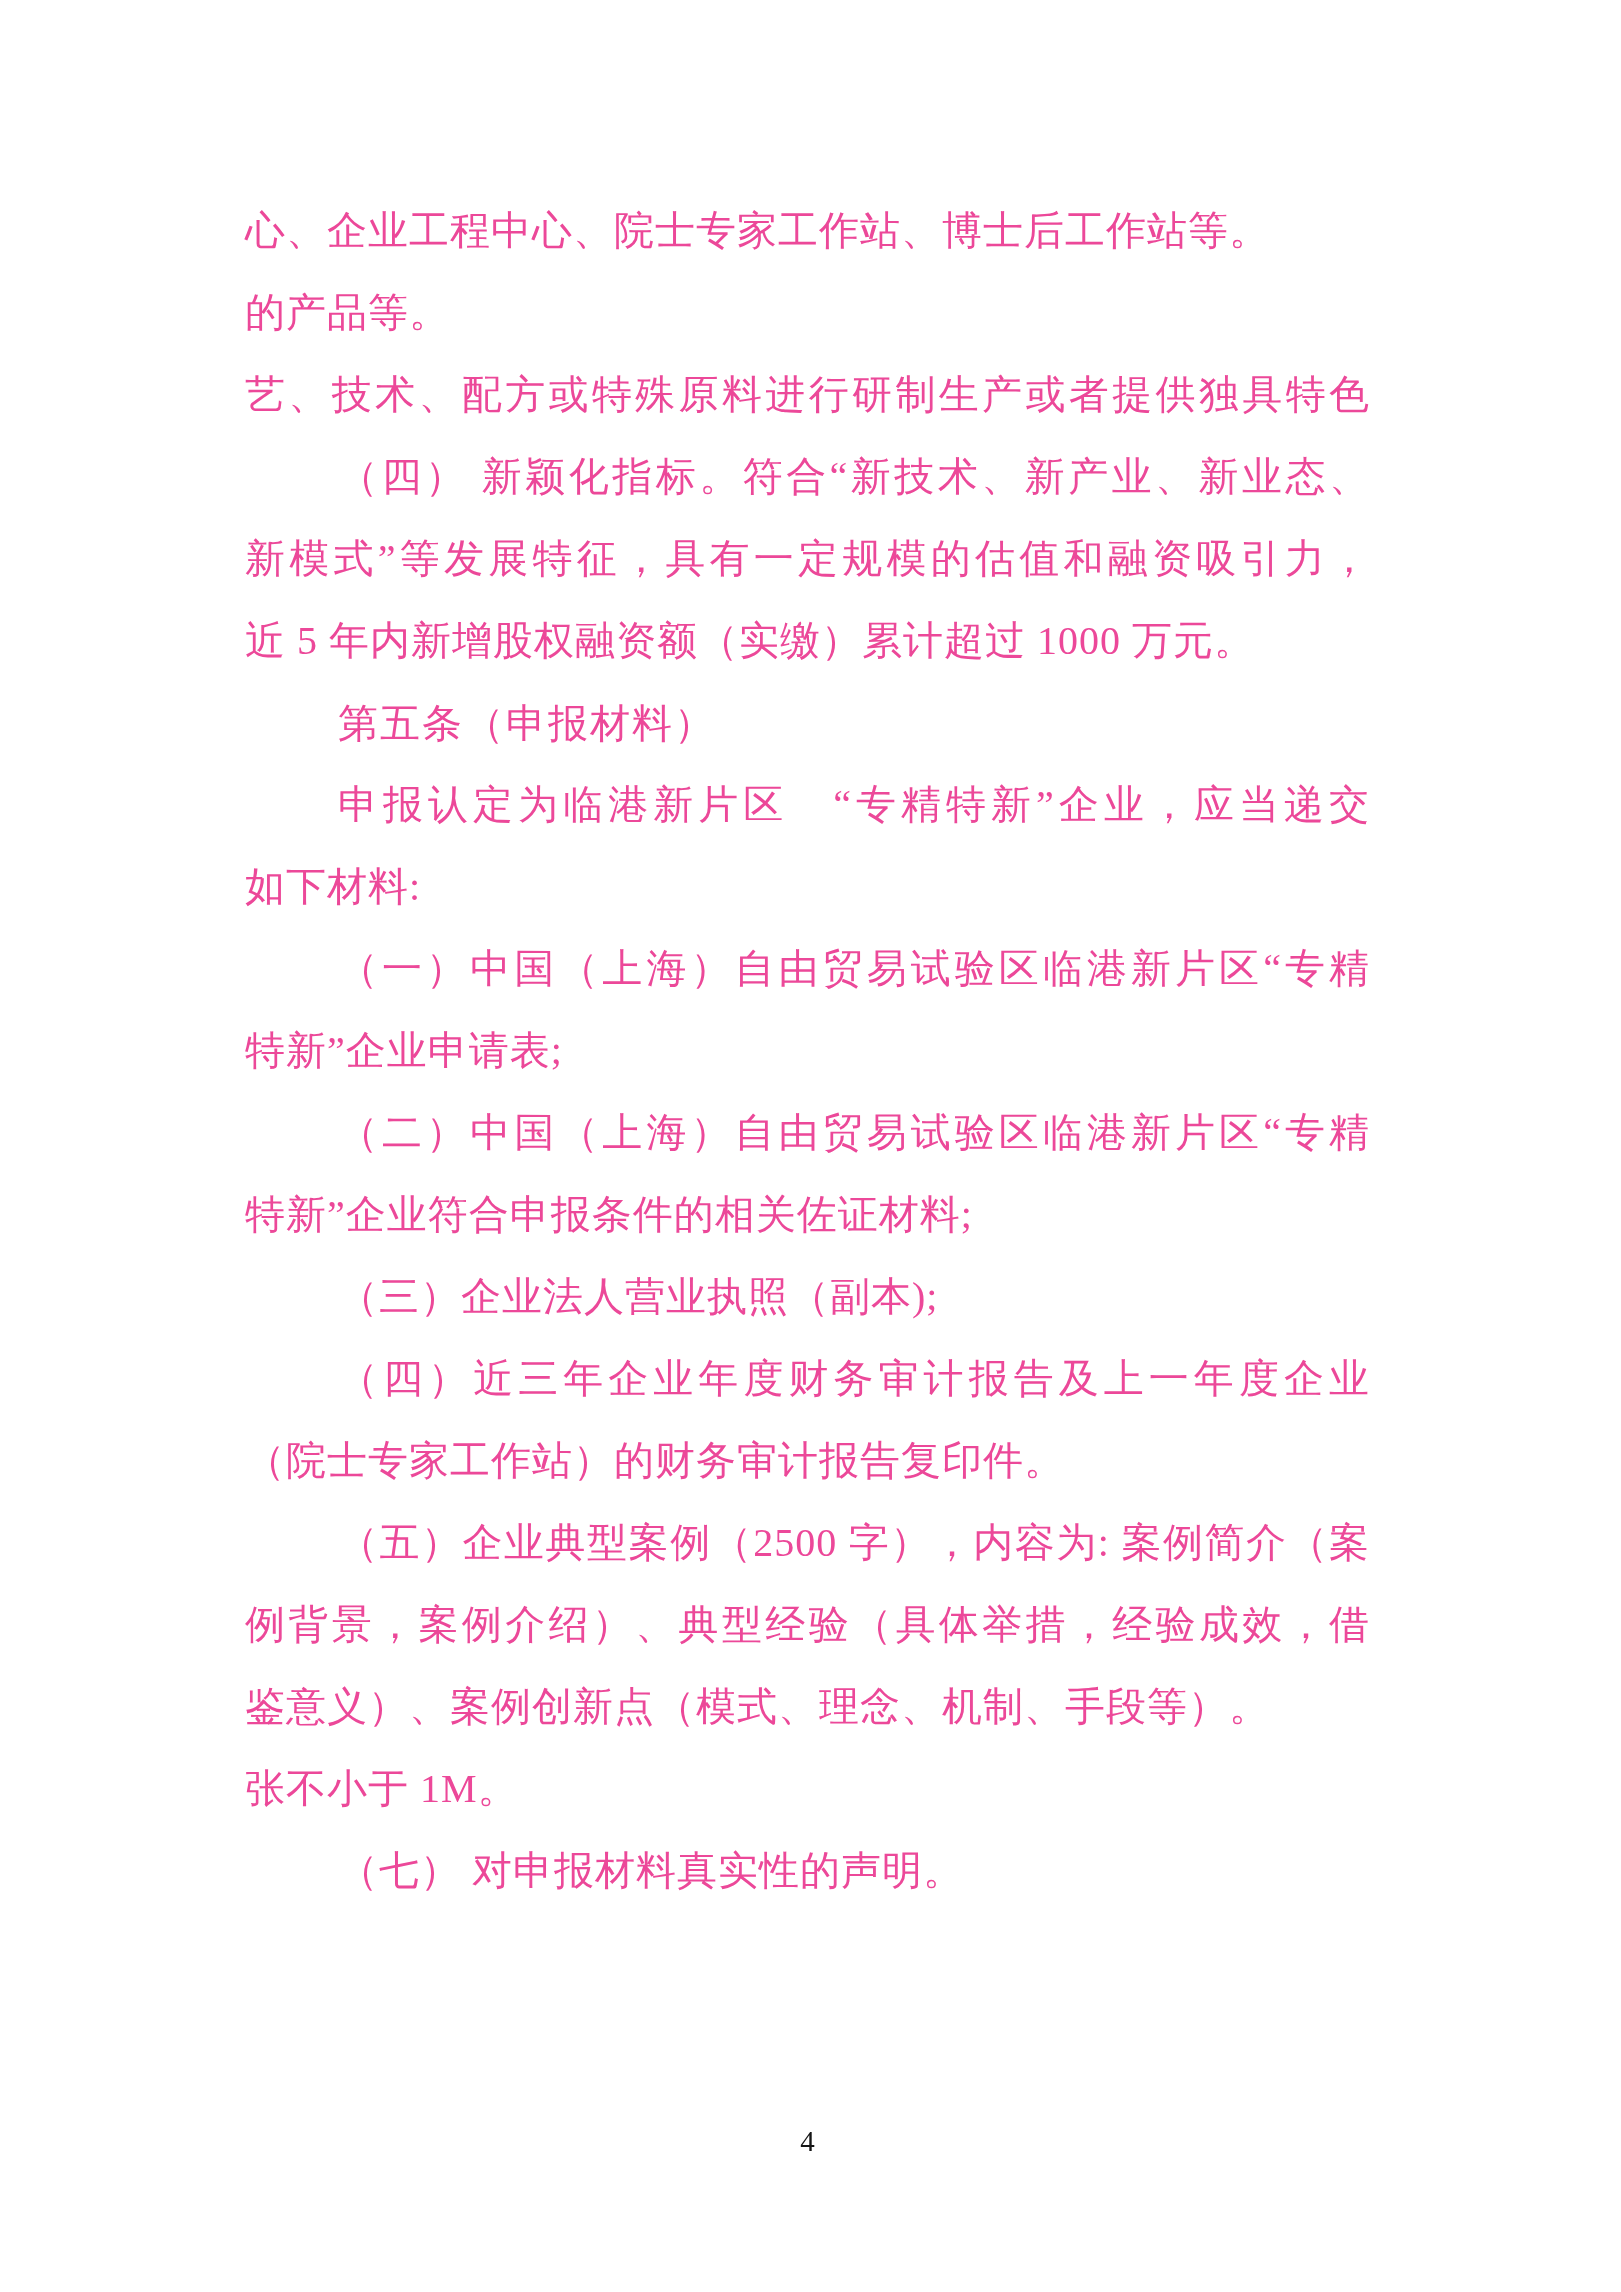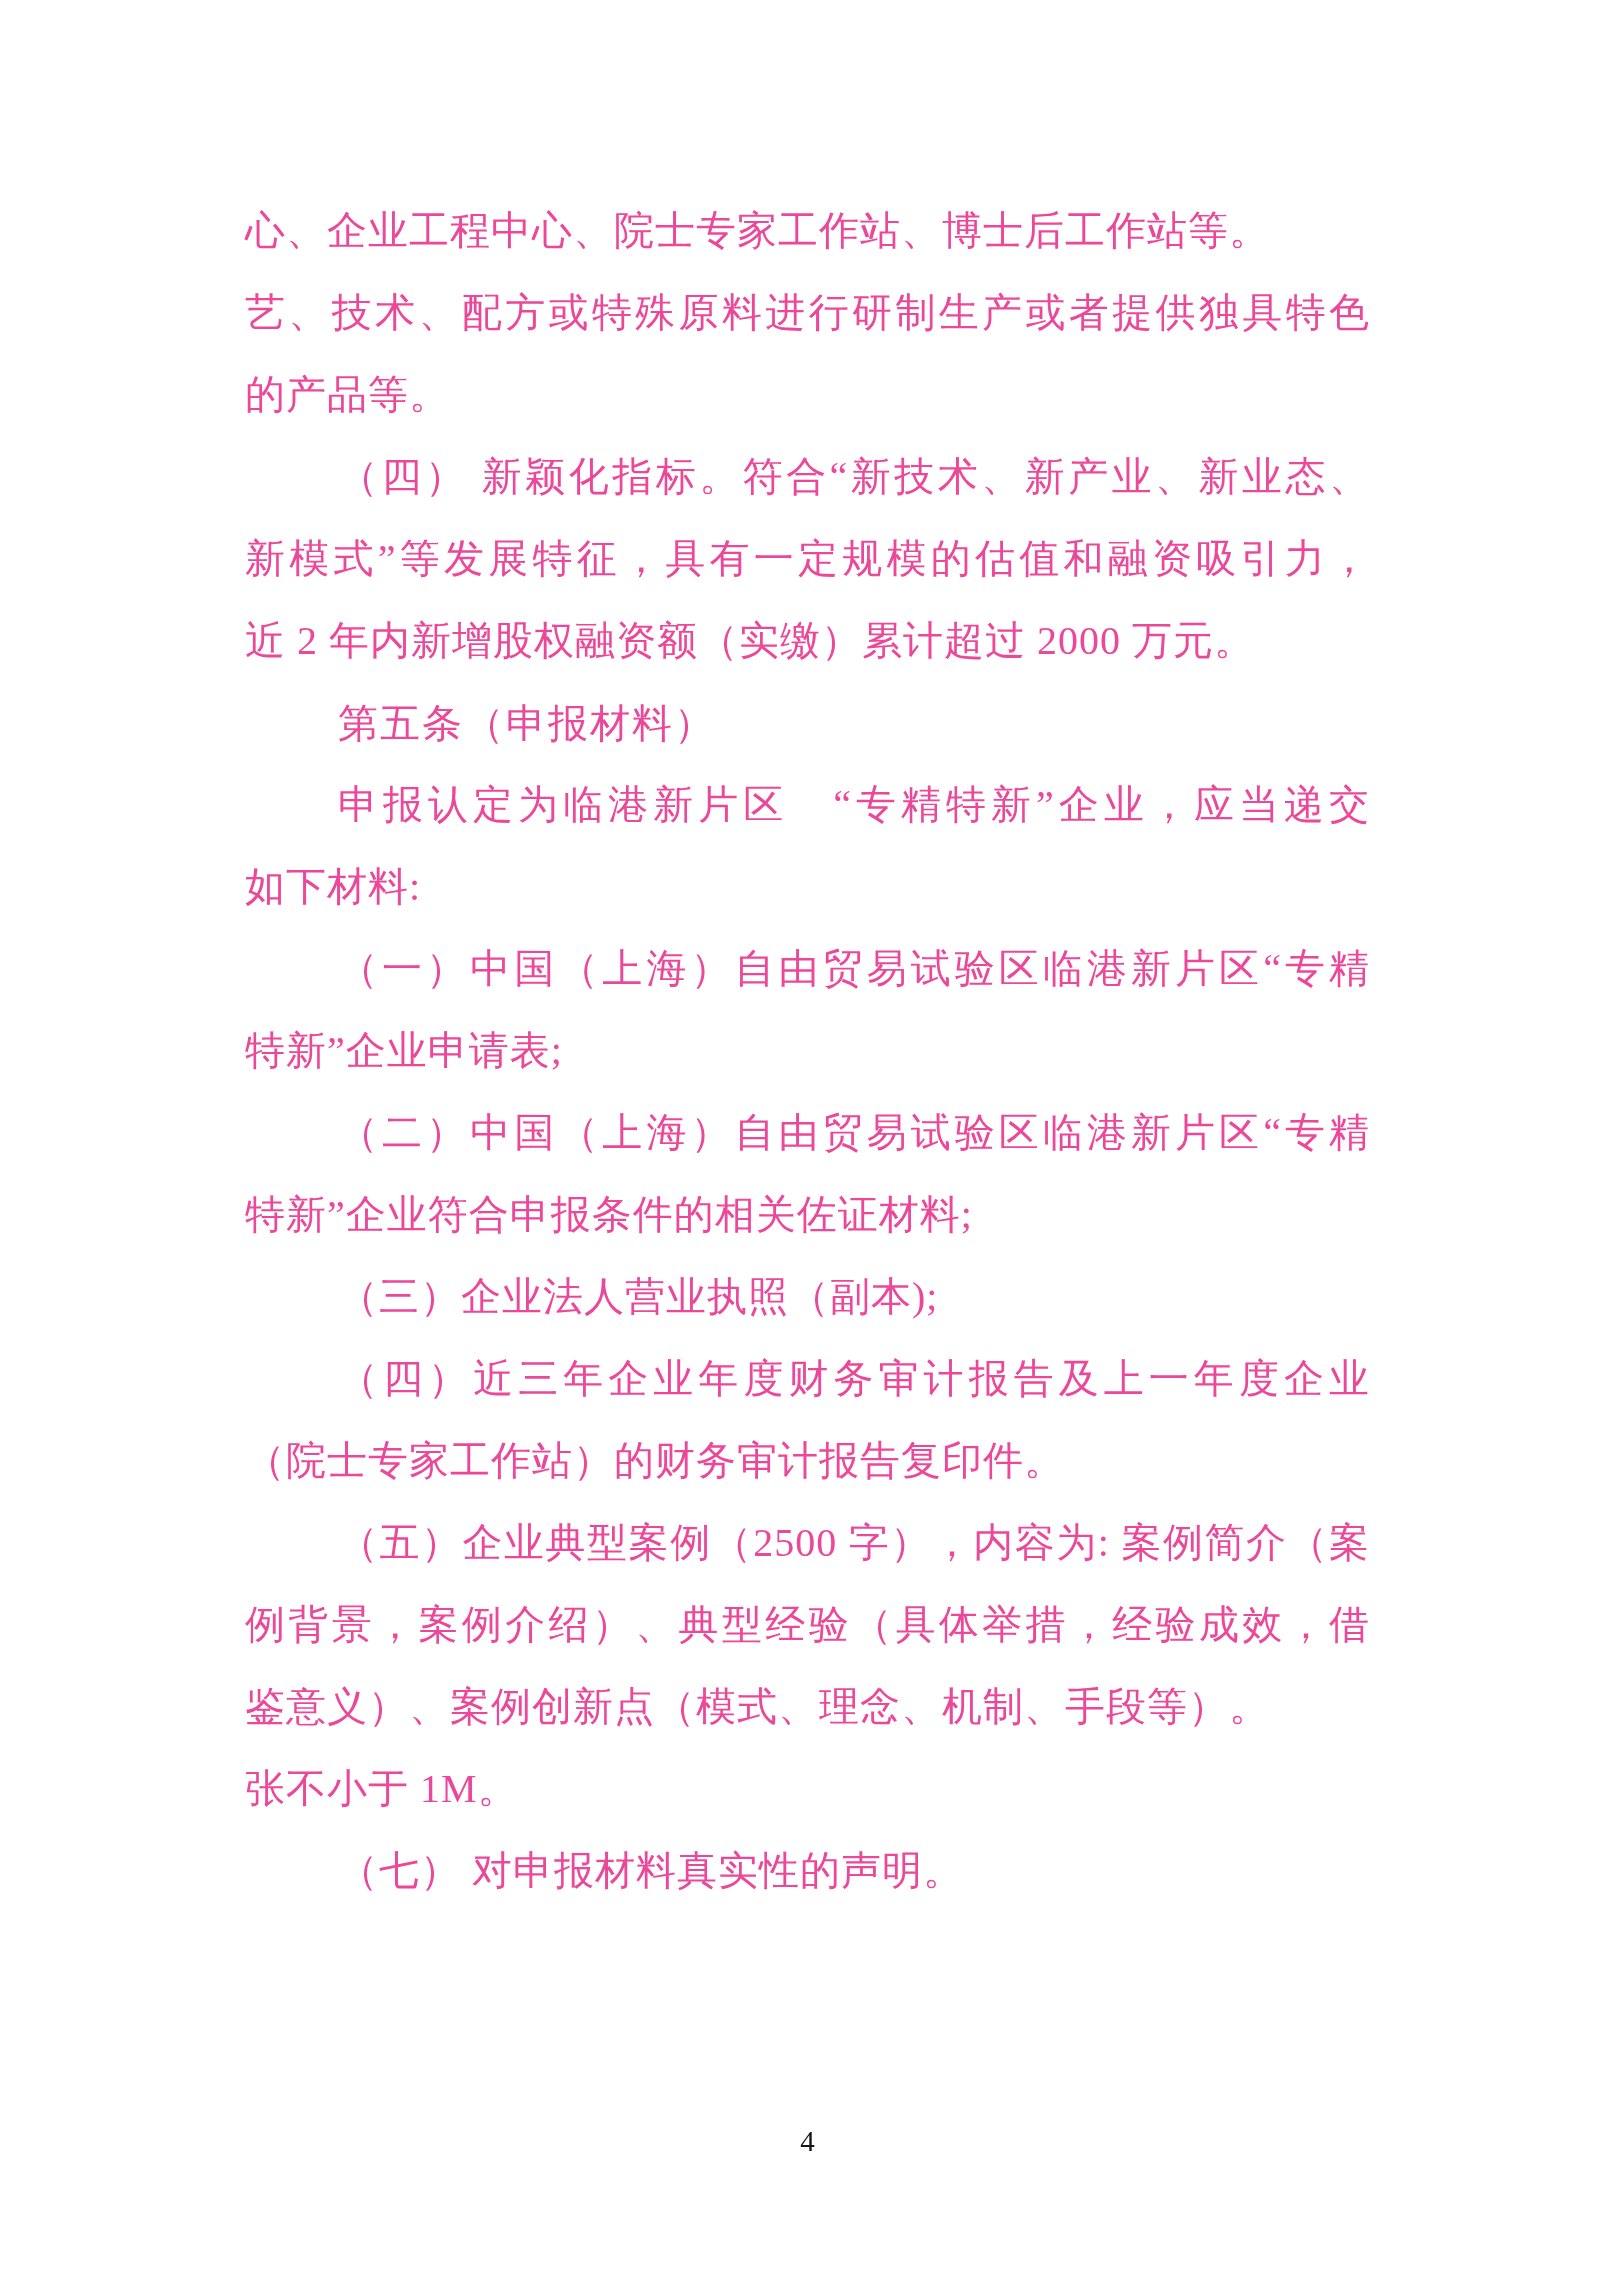--- a/index.html
+++ b/index.html
@@ -53,25 +53,25 @@
     font-family: "Liberation Serif", "DejaVu Serif", serif;
     color: #161616;
   }
 </style>
 </head>
 <body>
 
 <div class="page">
   <div class="text-block">
     <div class="line">心、企业工程中心、院士专家工作站、博士后工作站等。</div>
+    <div class="line">的产品等。</div>
     <div class="line justify">艺、技术、配方或特殊原料进行研制生产或者提供独具特色</div>
-    <div class="line">的产品等。</div>
     <div class="line indent justify">（四） 新颖化指标。符合“新技术、新产业、新业态、</div>
     <div class="line justify">新模式”等发展特征，具有一定规模的估值和融资吸引力，</div>
-    <div class="line">近 2 年内新增股权融资额（实缴）累计超过 2000 万元。</div>
+    <div class="line">近 5 年内新增股权融资额（实缴）累计超过 1000 万元。</div>
     <div class="line indent heading">第五条（申报材料）</div>
     <div class="line indent justify">申报认定为临港新片区　“专精特新”企业，应当递交</div>
     <div class="line">如下材料:</div>
     <div class="line indent justify">（一）中国（上海）自由贸易试验区临港新片区“专精</div>
     <div class="line">特新”企业申请表;</div>
     <div class="line indent justify">（二）中国（上海）自由贸易试验区临港新片区“专精</div>
     <div class="line">特新”企业符合申报条件的相关佐证材料;</div>
     <div class="line indent">（三）企业法人营业执照（副本);</div>
     <div class="line indent justify">（四）近三年企业年度财务审计报告及上一年度企业</div>
     <div class="line">（院士专家工作站）的财务审计报告复印件。</div>

